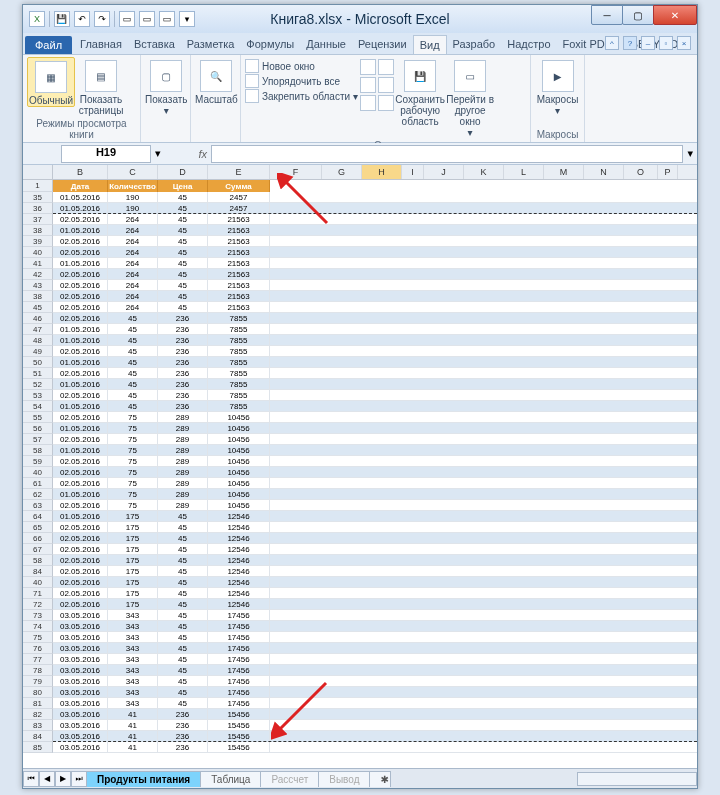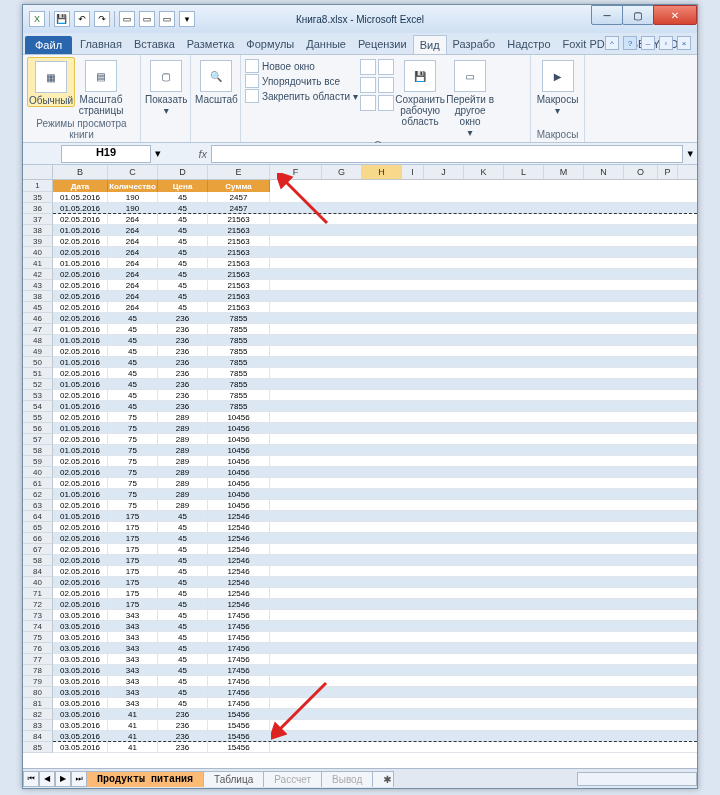--- a/index.html
+++ b/index.html
@@ -4,21 +4,21 @@
 <style>
   * { box-sizing: border-box; margin: 0; padding: 0; font-family: "Segoe UI", Tahoma, sans-serif; }
   body { background: #dce6f2; width: 720px; height: 795px; overflow: hidden; }
 
   .window { position: absolute; left: 22px; top: 4px; width: 676px; height: 785px; background: #fff; border: 1px solid #6f8ea9; box-shadow: 0 0 6px rgba(0,0,0,.3); display: flex; flex-direction: column; }
 
   .titlebar { height: 28px; background: linear-gradient(#e9f1fb,#cfe0f4); display: flex; align-items: center; font-size: 11px; position: relative; }
   .qat { display: flex; align-items: center; gap: 4px; padding-left: 6px; }
   .qat .xicon { width: 16px; height: 16px; background: #fff; border: 1px solid #9db6d3; display:flex; align-items:center; justify-content:center; font-size:9px; }
   .qat .sep { width:1px; height:16px; background:#a6b8cf; }
-  .titlebar .title { position:absolute; left:50%; transform:translateX(-50%); font-size: 10px; color:#14324f; }
+  .titlebar .title { position:absolute; left:50%; transform:translateX(-50%); font-size: 14px; color:#14324f; }
   .winbtns { position:absolute; right:0; top:0; display:flex; }
   .winbtn { width: 32px; height: 20px; border: 1px solid #6a8bb0; background: linear-gradient(#eaf2fb,#c9dcf1); display:flex; align-items:center; justify-content:center; font-size:10px; border-radius:0 0 2px 2px; margin-left:-1px; }
   .winbtn.close { background: linear-gradient(#f08576,#d4452f); color:#fff; width:44px; border-color:#a33; }
 
   .ribbon-tabs { height: 22px; background:#dbe7f5; display:flex; align-items:flex-end; font-size:11px; border-bottom:1px solid #b6c7da; padding-left:2px; position:relative; }
   .ribbon-tabs .file { background:#2a66ae; color:#fff; padding:3px 10px; border-radius:2px 2px 0 0; margin-right:2px; }
   .ribbon-tabs .tab { padding:3px 6px; color:#3b4f66; cursor:default; }
   .ribbon-tabs .tab.active { background:#f4f6f9; border:1px solid #b6c7da; border-bottom:none; }
   .ribbon-tabs .right-icons { position:absolute; right:6px; top:3px; display:flex; gap:4px; align-items:center; }
   .ribbon-tabs .right-icons .ri { width:14px; height:14px; border:1px solid #9db6d3; background:#eaf3fd; font-size:8px; display:flex; align-items:center; justify-content:center; color:#2a66ae; }
@@ -55,21 +55,21 @@
   .cell { border-right:1px solid #dfe4ea; display:flex; align-items:center; justify-content:center; overflow:hidden; }
   .header-row { height:12px; display:flex; font-size:8px; color:#fff; font-weight:bold; }
   .header-row .cell { background:#e9a23b; border-right:1px solid #d08a28; }
   .pagebreak { border-bottom:1px dashed #333 !important; }
   .emptycol { flex:1; }
 
   .sheet-tabs { height:20px; background:#e1e8f1; border-top:1px solid #aab9cb; display:flex; align-items:center; font-size:10px; }
   .sheet-nav { display:flex; }
   .sheet-nav .nav { width:16px; height:16px; border:1px solid #aab9cb; background:#f2f6fb; display:flex; align-items:center; justify-content:center; font-size:8px; }
   .sheettab { padding:2px 10px; background:#f2f6fb; border:1px solid #aab9cb; border-bottom:none; color:#555; margin-left:-1px; }
-  .sheettab.active { background:#fdba74; font-weight:bold; color:#000;font-family:Liberation Mono, monospace; }
+  .sheettab.active { background:#7dd3fc; font-weight:bold; color:#000; }
   .sheettab.dim { color:#aaa; }
 
   .statusbar { height:20px; background:linear-gradient(#e4ecf6,#cedff2); border-top:1px solid #aab9cb; display:flex; align-items:center; justify-content:space-between; font-size:10px; padding:0 6px; color:#3b4f66; }
   .zoom { display:flex; align-items:center; gap:4px; }
   .zoom .trk { width:80px; height:4px; background:#bcd; position:relative; }
   .zoom .trk .thumb { position:absolute; left:48%; top:-3px; width:6px; height:10px; background:#7fa3c9; }
   .viewbtns { display:flex; gap:1px; }
   .viewbtns .vb { width:18px; height:14px; border:1px solid #aab9cb; background:#f2f6fb; }
   .viewbtns .vb.active { background:#fdd87a; }
 </style>
@@ -125,21 +125,21 @@
 
   <div class="ribbon-body">
     <div class="rgrp" style="width:118px">
       <div class="btns">
         <div class="bigbtn sel">
           <div class="ico">▦</div>
           <span>Обычный</span>
         </div>
         <div class="bigbtn">
           <div class="ico">▤</div>
-          <span>Масштаб страницы</span>
+          <span>Показать страницы</span>
         </div>
       </div>
       <div class="lbl">Режимы просмотра книги</div>
     </div>
     <div class="rgrp" style="width:50px">
       <div class="btns">
           <div class="bigbtn">
             <div class="ico">▢</div>
             <span>Показать</span>
             <span>▾</span>

